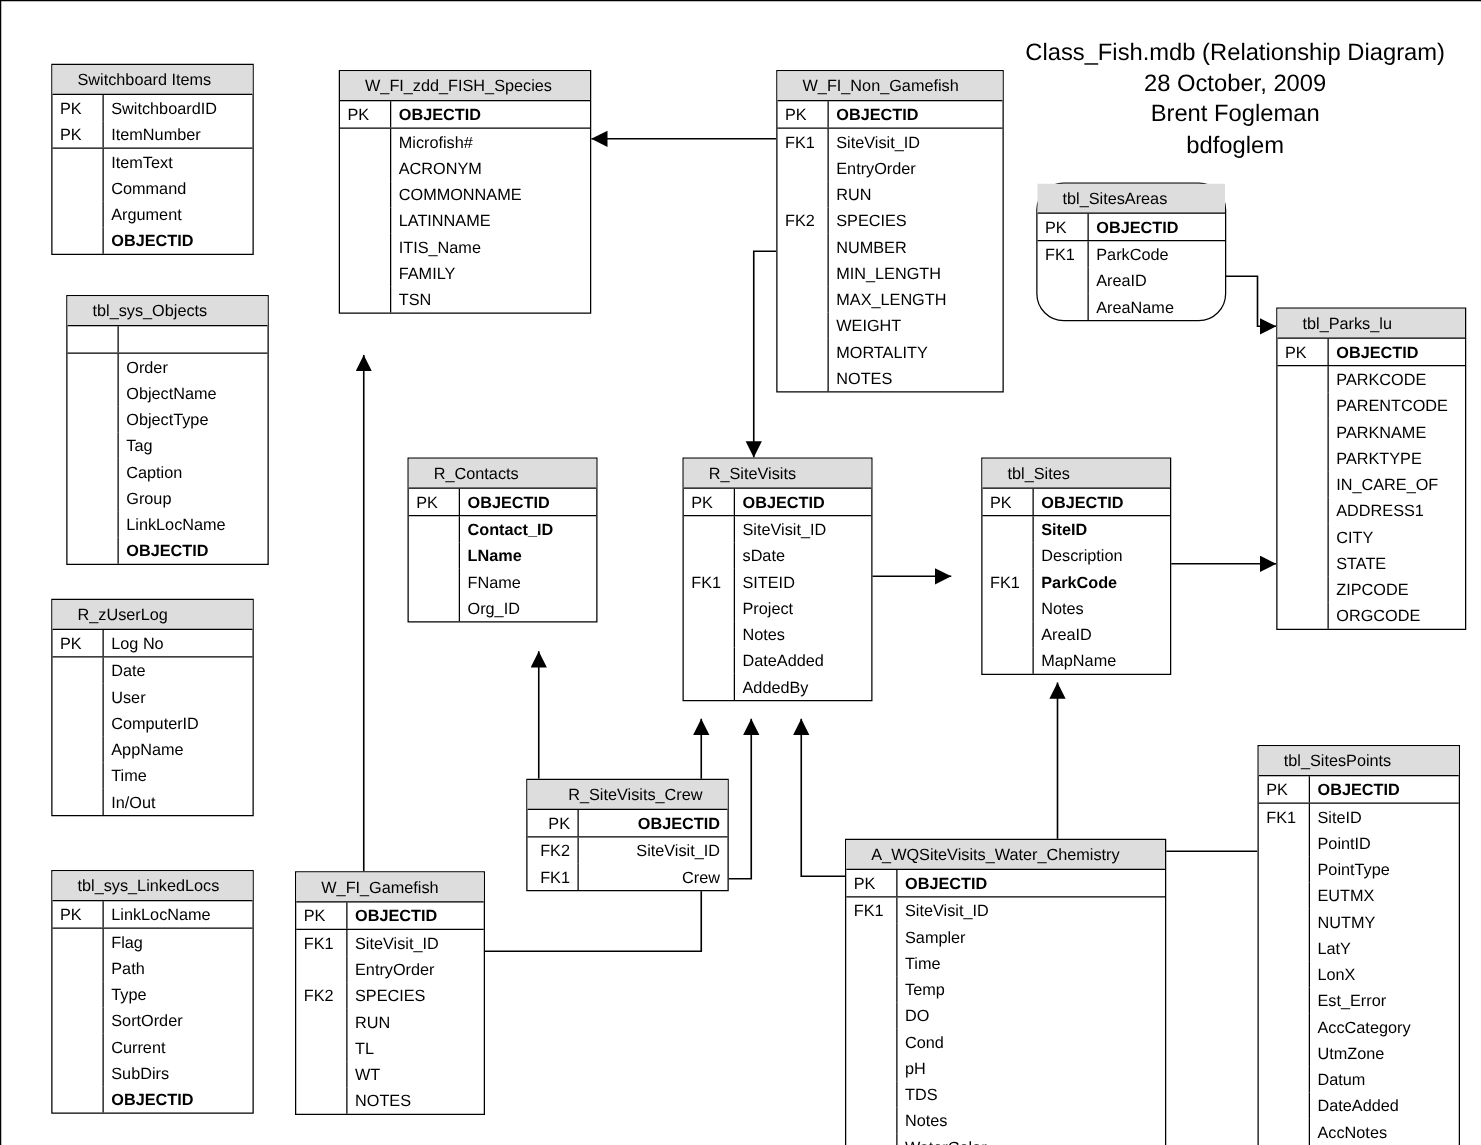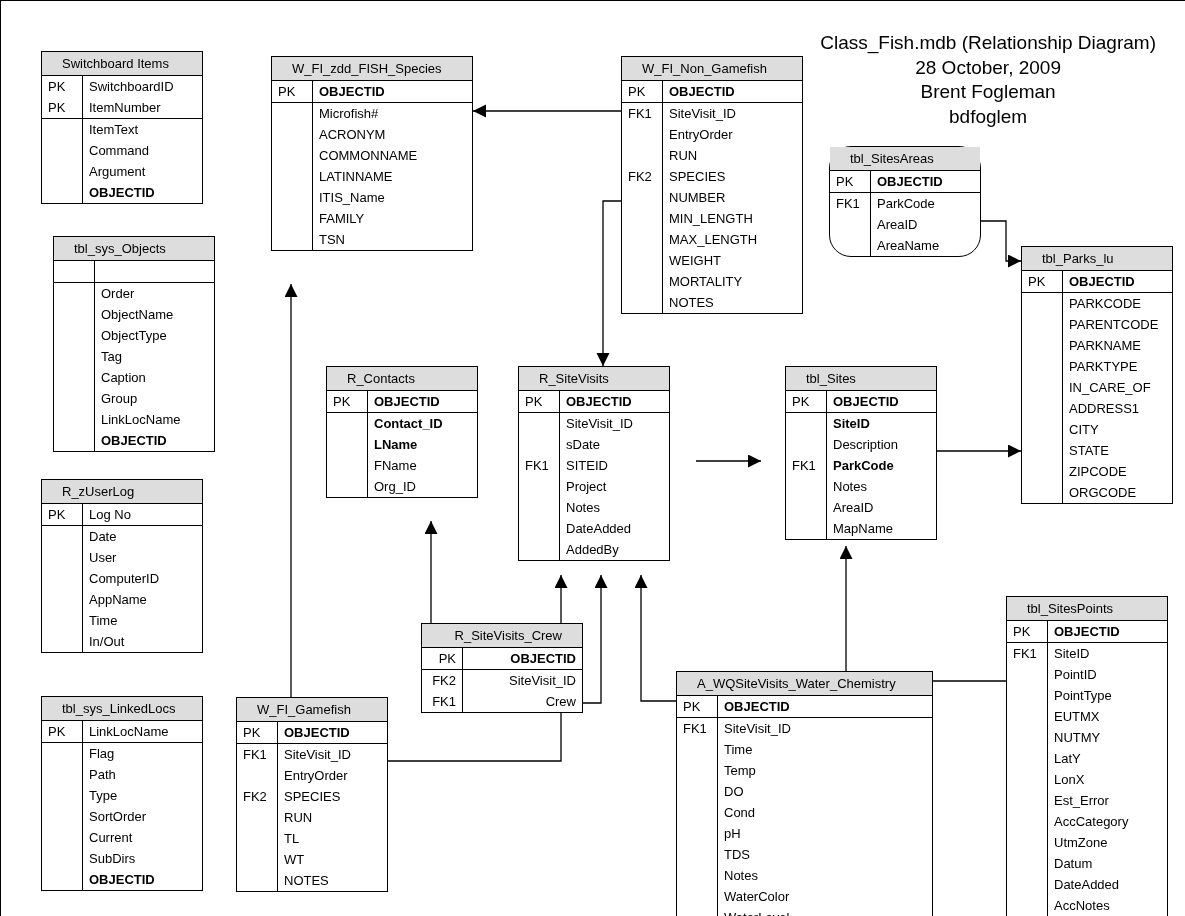--- a/index.html
+++ b/index.html
@@ -353,21 +353,21 @@
         </div>
         <div class="row">
           <div class="col-k">&nbsp;</div>
           <div class="col-f"><span>FName</span></div>
         </div>
         <div class="row">
           <div class="col-k">&nbsp;</div>
           <div class="col-f"><span>Org_ID</span></div>
         </div>
       </div>
-      <div class="tbl" style="left: 517px; top: 365px; width: 150px;">
+      <div class="tbl" style="left: 545px; top: 365px; width: 150px;">
         <div class="title">R_SiteVisits</div>
         <div class="row sep">
           <div class="col-k">PK</div>
           <div class="col-f"><span class="u b">OBJECTID</span></div>
         </div>
         <div class="row">
           <div class="col-k">&nbsp;</div>
           <div class="col-f"><span>SiteVisit_ID</span></div>
         </div>
         <div class="row">
@@ -481,20 +481,24 @@
         <div class="row sep">
           <div class="col-k">PK</div>
           <div class="col-f"><span class="u b">OBJECTID</span></div>
         </div>
         <div class="row">
           <div class="col-k">FK1</div>
           <div class="col-f"><span>SiteVisit_ID</span></div>
         </div>
         <div class="row">
           <div class="col-k">&nbsp;</div>
+          <div class="col-f"><span>Sampler</span></div>
+        </div>
+        <div class="row">
+          <div class="col-k">&nbsp;</div>
           <div class="col-f"><span>Time</span></div>
         </div>
         <div class="row">
           <div class="col-k">&nbsp;</div>
           <div class="col-f"><span>Temp</span></div>
         </div>
         <div class="row">
           <div class="col-k">&nbsp;</div>
           <div class="col-f"><span>DO</span></div>
         </div>

